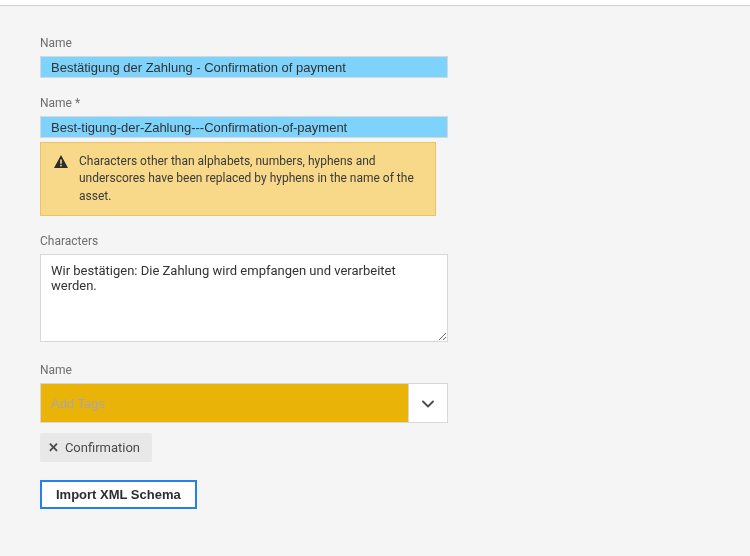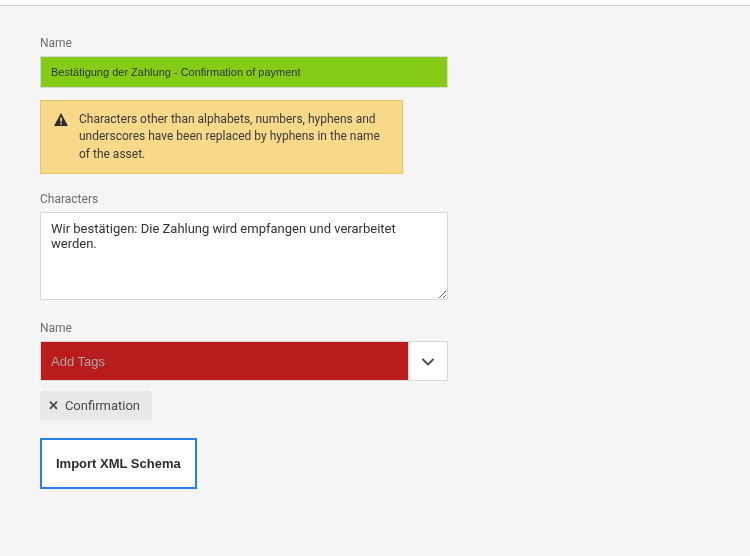--- a/index.html
+++ b/index.html
@@ -26,42 +26,42 @@
       margin-bottom: 18px;
     }
     .field-label {
       display: block;
       font-size: 12px;
       color: #6e6e6e;
       margin-bottom: 6px;
     }
     .text-input {
       width: 408px;
-      height: 32px;
+      height: 22px;
       padding: 6px 10px;
       border: 1px solid #d8d8d8;
-      background-color: #84cc16;
-      font-size: 11px;
+      background-color: #7dd3fc;
+      font-size: 13px;
       color: #323232;
       outline: none;
     }
     .textarea-input {
       width: 408px;
       height: 88px;
       padding: 8px 10px;
       border: 1px solid #d8d8d8;
       background-color: #ffffff;
       font-size: 13px;
       color: #323232;
       outline: none;
       resize: both;
       font-family: inherit;
     }
     .warning-box {
-      width: 363px;
+      width: 396px;
       background-color: #f8d98a;
       border: 1px solid #e8c562;
       padding: 10px 12px 10px 12px;
       display: flex;
       align-items: flex-start;
       margin-bottom: 18px;
       margin-top: -6px;
     }
     .warning-icon {
       flex-shrink: 0;
@@ -78,21 +78,21 @@
     .tags-wrapper {
       width: 408px;
       display: flex;
     }
     .tags-input {
       flex: 1;
       height: 40px;
       padding: 6px 10px;
       border: 1px solid #d8d8d8;
       border-right: none;
-      background-color: #b91c1c;
+      background-color: #eab308;
       font-size: 13px;
       outline: none;
     }
     .tags-input::placeholder,
     .text-input::placeholder {
       color: #a8a8a8;
     }
     .tags-dropdown-btn {
       width: 40px;
       height: 40px;
@@ -119,21 +119,21 @@
       cursor: pointer;
       font-size: 13px;
       line-height: 1;
     }
     .import-btn {
       display: inline-block;
       border: 2px solid #2680eb;
       background-color: #ffffff;
       color: #2d2d2d;
       font-weight: 600;
-      padding: 16px 14px;
+      padding: 5px 14px;
       font-size: 13px;
       cursor: pointer;
       margin-bottom: 12px;
     }
     .chevron-svg {
       width: 12px;
       height: 8px;
     }
   </style>
 </head>
@@ -141,20 +141,24 @@
 
 <div class="topbar"></div>
 
 <div class="form-container">
 
   <div class="field-group">
     <label class="field-label">Name</label>
     <input type="text" class="text-input" value="Bestätigung der Zahlung - Confirmation of payment" style="">
   </div>
 
+  <div class="field-group" style="margin-bottom:10px;">
+    <label class="field-label">Name *</label>
+    <input type="text" class="text-input" value="Best-tigung-der-Zahlung---Confirmation-of-payment" style="">
+  </div>
 
   <div class="warning-box">
     <span class="warning-icon">
       <svg viewBox="0 0 16 16" width="16" height="16">
         <path d="M8 1 L15 14 L1 14 Z" fill="#2d2d2d"></path>
         <rect x="7.2" y="5.5" width="1.6" height="4.2" fill="#f8d98a"></rect>
         <rect x="7.2" y="10.8" width="1.6" height="1.6" fill="#f8d98a"></rect>
       </svg>
     </span>
     <span class="warning-text">Characters other than alphabets, numbers, hyphens and underscores have been replaced by hyphens in the name of the asset.</span>

